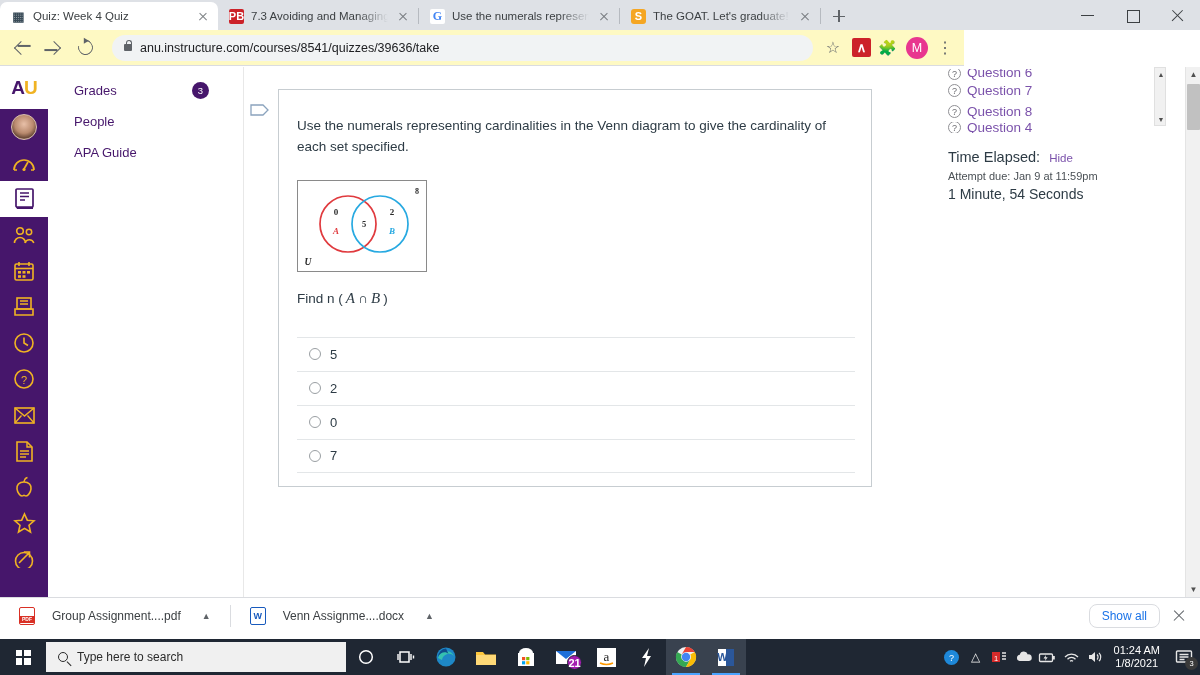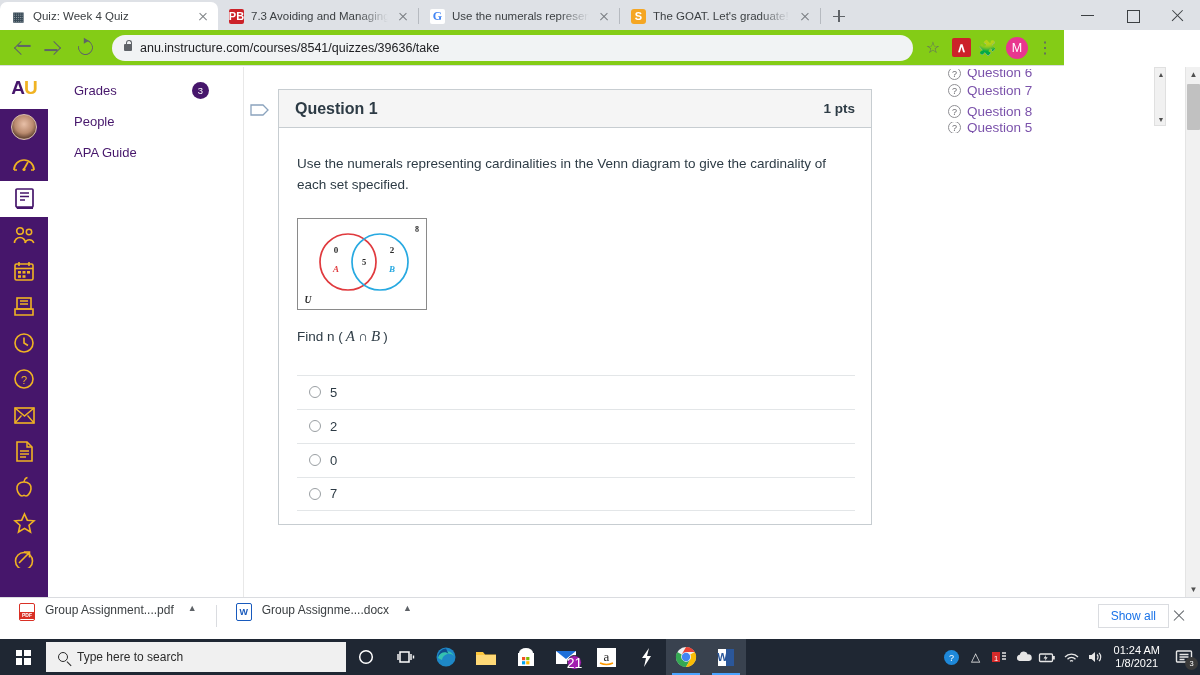--- a/index.html
+++ b/index.html
@@ -64,22 +64,22 @@
   .wb-min::before { content:""; position:absolute; left:16px; top:15px; width:13px; height:1.4px; background:#3c4043; }
   .wb-max::before { content:""; position:absolute; left:17px; top:10px; width:11px; height:11px; border:1.4px solid #3c4043; }
   .wb-close::before, .wb-close::after {
     content:""; position:absolute; left:15px; top:14.5px; width:15px; height:1.4px; background:#3c4043;
   }
   .wb-close::before { transform: rotate(45deg); }
   .wb-close::after  { transform: rotate(-45deg); }
 
   
   .omnirow {
-    position: absolute; top: 30px; left: 0; width: 1064px; height: 36px;
-    background: #84cc16; display: flex; align-items: center; padding: 0 8px;
+    position: absolute; top: 30px; left: 0; width: 964px; height: 36px;
+    background: #fef9c3; display: flex; align-items: center; padding: 0 8px;
     border-bottom: 1px solid #dadce0;
   }
   .navbtn { width: 28px; height: 28px; position: relative; flex: 0 0 28px; margin-right: 4px; }
   .arrow-l, .arrow-r {
     position: absolute; left: 8px; top: 9px; width: 10px; height: 10px;
     border-left: 1.6px solid #5f6368; border-bottom: 1.6px solid #5f6368;
   }
   .arrow-l { transform: rotate(45deg); }
   .arrow-r { transform: rotate(-135deg); left: 9px; }
   .arrow-l::after, .arrow-r::after {
@@ -263,42 +263,42 @@
     background: #c1c1c1; border-radius: 1px;
   }
 
   
   .dlbar {
     position: absolute; left: 0; top: 597px; width: 1200px; height: 36px;
     background: #ffffff; border-top: 1px solid #dadce0;
     display: flex; align-items: center; padding: 0 10px;
   }
   .dlitem {
-    display: flex; gap: 10px; height: 26px;
+    display: flex; align-items: center; gap: 17px; height: 26px;
     padding: 0 9px; font-size: 12px; color: #3c4043;
   }
   .dl-pdf {
     width: 16px; height: 18px; background: #fff; border: 1.2px solid #d93025;
     border-radius: 2px; position: relative; flex: 0 0 16px;
   }
   .dl-pdf::after {
     content: "PDF"; position: absolute; left: 0; bottom: 1px; width: 100%;
     background: #d93025; color: #fff; font-size: 5px; text-align: center;
     line-height: 7px; font-weight: bold;
   }
   .dl-doc {
     width: 16px; height: 18px; background: #fff; border: 1.2px solid #185abd;
     border-radius: 2px; flex: 0 0 16px; color: #185abd; font-size: 9px;
     font-weight: bold; display: flex; align-items: center; justify-content: center;
   }
   .dl-caret { font-size: 9px; color: #5f6368; margin-left: 4px; }
   .dl-sep { width: 1px; height: 22px; background: #dadce0; margin: 0 10px; }
   .showall {
-    position: absolute; right: 31px; top: 6px; height: 24px; padding: 0 12px;
-    border: 1px solid #dadce0; border-radius: 0; font-size: 12px; color: #1a73e8;
+    position: absolute; right: 40px; top: 6px; height: 24px; padding: 0 12px;
+    border: 1px solid #dadce0; border-radius: 8px; font-size: 12px; color: #1a73e8;
     display: flex; align-items: center;
   }
   .dl-close {
     position: absolute; right: 14px; top: 11px; width: 14px; height: 14px;
   }
   .dl-close::before, .dl-close::after {
     content:""; position:absolute; left:0; top:6px; width:14px; height:1.3px; background:#5f6368;
   }
   .dl-close::before { transform: rotate(45deg); }
   .dl-close::after  { transform: rotate(-45deg); }
@@ -329,23 +329,24 @@
   .tb-icon {
     width: 40px; height: 36px; display: flex; align-items: center; justify-content: center;
     position: relative;
   }
   .tb-icon.active { background: #39424f; }
   .tb-icon.active::after {
     content:""; position:absolute; left:6px; bottom:0; width:28px; height:2.5px; background:#4aa3ff;
   }
   .tb-badge {
     position: absolute; right: 4px; bottom: 5px; width: 15px; height: 15px;
-    border-radius: 50%; background: #a21caf; color: #fff; font-size: 14px;
+    border-radius: 50%; background: #a21caf; color: #fff; font-size: 11px;
     display: flex; align-items: center; justify-content: center;
     border: 1.2px solid #1f2733;
+    font-weight: bold;
   }
   .tray { position: absolute; right: 0; top: 0; height: 36px; display: flex; align-items: center; }
   .tray-ico {
     width: 24px; height: 36px; display: flex; align-items: center; justify-content: center;
     color: #e6e6e6; font-size: 12px; position: relative;
   }
   .clock {
     color: #ffffff; font-size: 11px; line-height: 13px; text-align: center;
     padding: 0 8px 0 6px;
   }
@@ -529,24 +530,20 @@
     </div>
 
     <div class="collapse-tab">
       <svg width="20" height="20" viewBox="0 0 20 20">
         <path d="M1 4 h12 l5 5 l-5 5 H1 z" fill="none" stroke="#8aa3bd" stroke-width="1.3"></path>
       </svg>
     </div>
 
     <div class="content">
       <div class="qbox">
-        <div class="qhead">
-          <span class="qhead-title">Question 1</span>
-          <span class="qhead-pts">1 pts</span>
-        </div>
         <div class="qbody">
           <div class="qtext">Use the numerals representing cardinalities in the Venn diagram to give the cardinality of each set specified.</div>
 
           <div class="venn-wrap">
             <div class="venn">
               <svg width="128" height="90" viewBox="0 0 128 90">
                 <circle cx="50" cy="43" r="28" fill="none" stroke="#e03a3e" stroke-width="1.7"></circle>
                 <circle cx="82" cy="43" r="28" fill="none" stroke="#27a9e1" stroke-width="1.7"></circle>
                 <text x="38" y="34" font-size="9" font-weight="bold" fill="#2b2b2b" text-anchor="middle" font-family="Liberation Serif, serif">0</text>
                 <text x="94" y="34" font-size="9" font-weight="bold" fill="#2b2b2b" text-anchor="middle" font-family="Liberation Serif, serif">2</text>
@@ -598,47 +595,55 @@
         <div class="qlist-item">
           <span class="qmark">?</span>
           <span>Question 7</span>
         </div>
         <div class="qlist-item">
           <span class="qmark">?</span>
           <span>Question 8</span>
         </div>
         <div class="qlist-item clipped-bot">
           <span class="qmark">?</span>
-          <span>Question 5</span>
+          <span>Question 4</span>
         </div>
         <div class="qlist-scroll">
           <span class="qs-arrow qs-up">▲</span>
           <span class="qs-arrow qs-dn">▼</span>
         </div>
       </div>
 
+      <div class="time-block">
+        <div class="time-title">
+          <span>Time Elapsed:</span>
+          <span class="time-hide">Hide</span>
+        </div>
+        <div class="time-due">Attempt due: Jan 9 at 11:59pm</div>
+        <div class="time-val">1 Minute, 54 Seconds</div>
+      </div>
     </div>
   </div>
 
   <div class="pagescroll">
     <span class="ps-arrow ps-up">▲</span>
     <span class="ps-thumb"></span>
     <span class="ps-arrow ps-dn">▼</span>
   </div>
 
   <div class="dlbar">
     <div class="dlitem">
       <span class="dl-pdf"></span>
       <span>Group Assignment....pdf</span>
       <span class="dl-caret">▲</span>
     </div>
     <div class="dl-sep"></div>
     <div class="dlitem">
       <span class="dl-doc">W</span>
-      <span>Group Assignme....docx</span>
+      <span>Venn Assignme....docx</span>
       <span class="dl-caret">▲</span>
     </div>
     <div class="showall">Show all</div>
     <div class="dl-close"></div>
   </div>
 
   <div class="taskbar">
     <div class="startbtn">
       <span class="winflag">
           <i></i>

